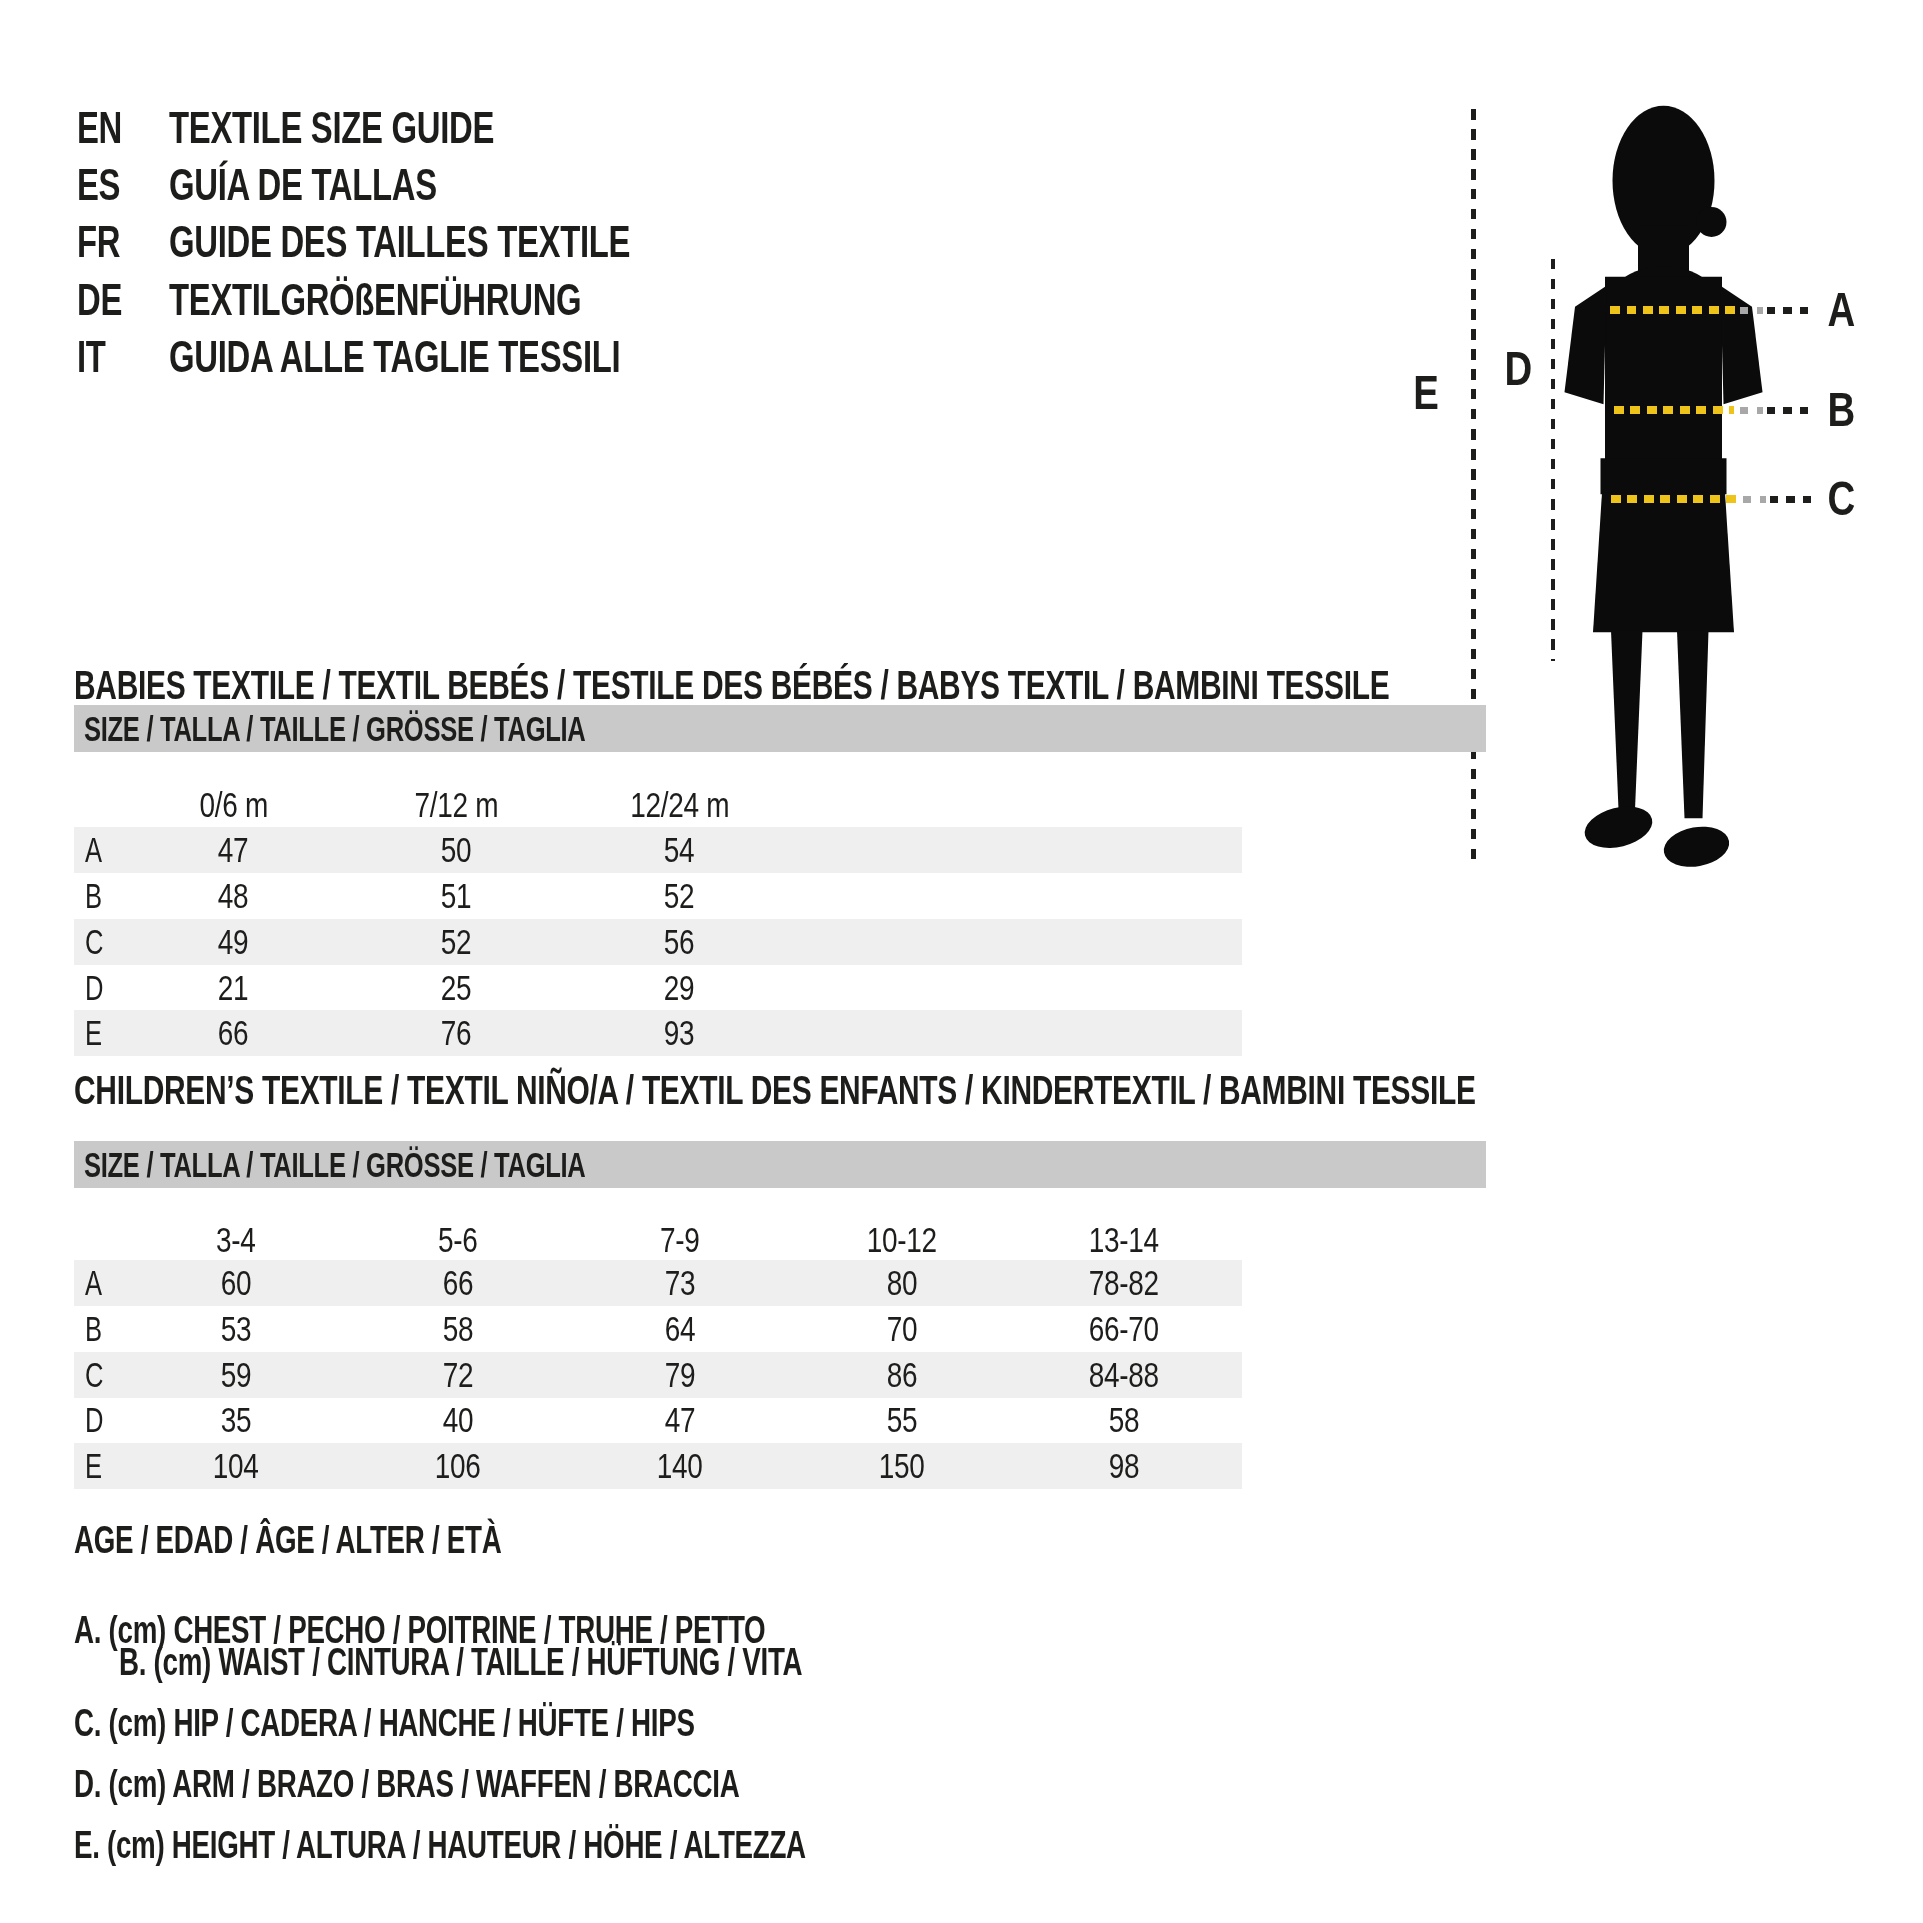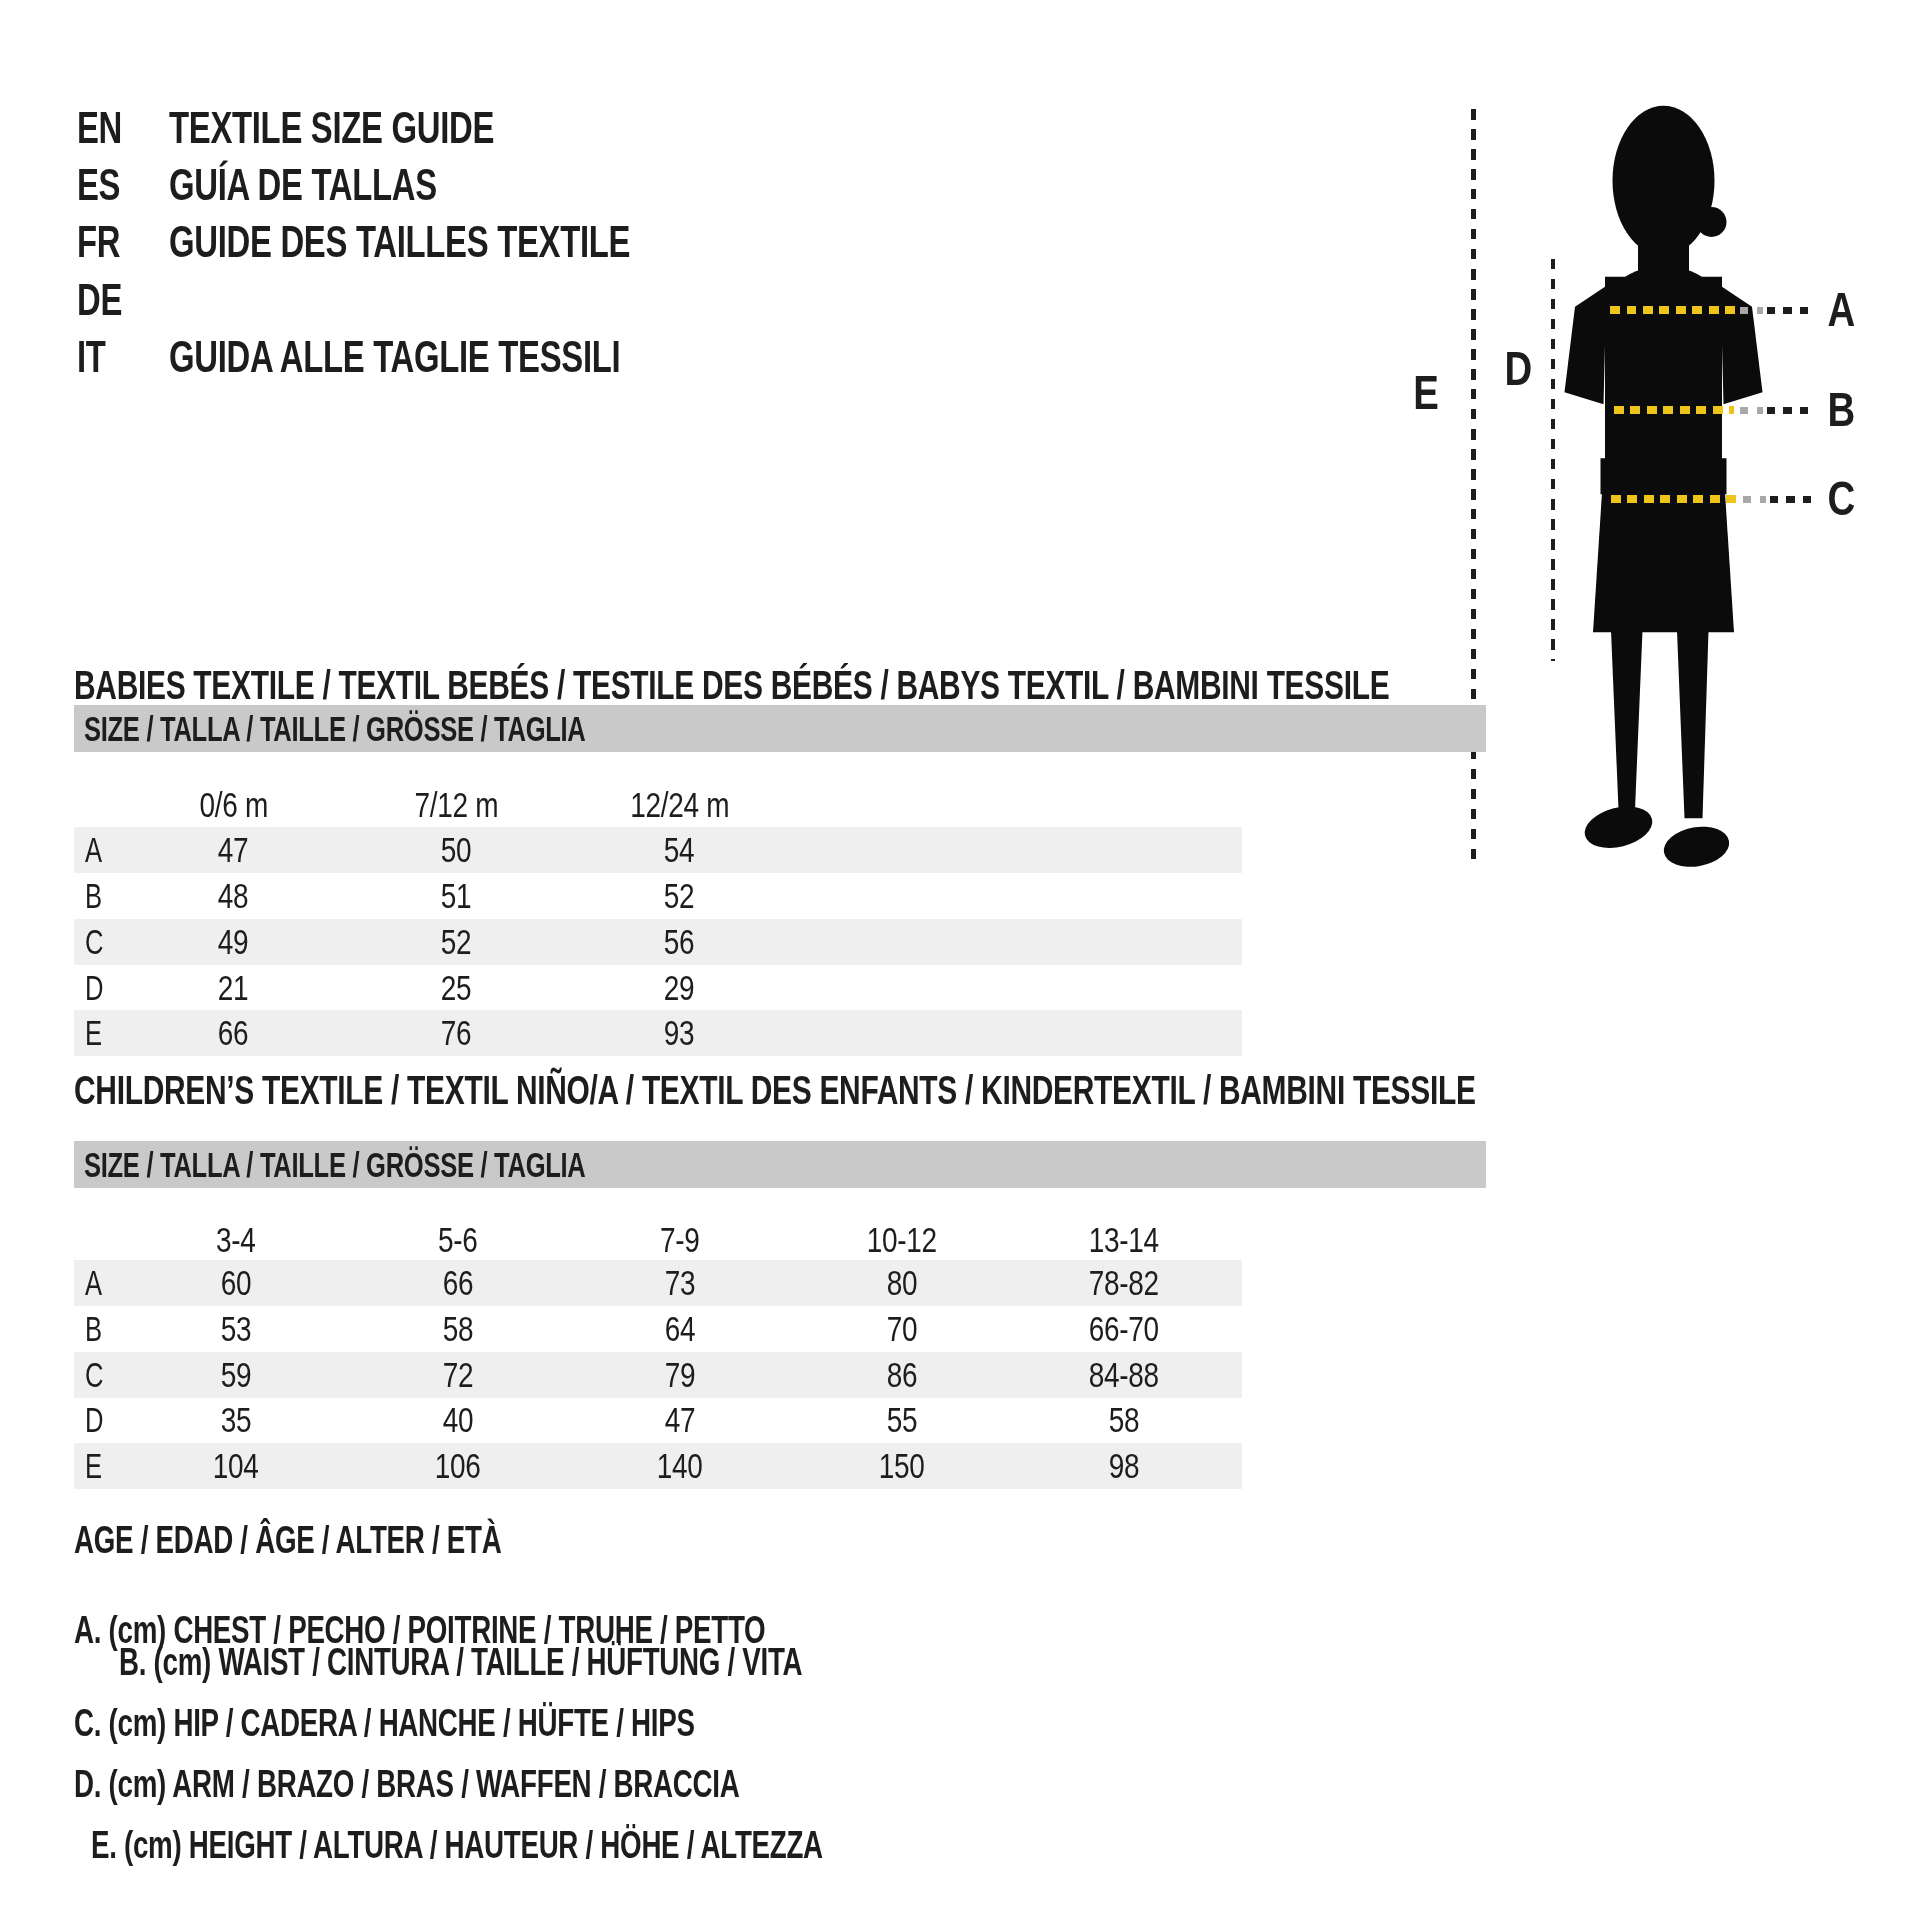--- a/index.html
+++ b/index.html
@@ -76,20 +76,23 @@
       <span class="lang-code">
           <span class="cond-l">FR</span>
         </span>
       <span class="lang-label">
           <span class="cond-l">GUIDE DES TAILLES TEXTILE</span>
         </span>
     </div>
     <div class="lang-row" style="top:271px">
       <span class="lang-code">
           <span class="cond-l">DE</span>
+        </span>
+      <span class="lang-label">
+          <span class="cond-l">TEXTILGRÖßENFÜHRUNG</span>
         </span>
     </div>
     <div class="lang-row" style="top:328px">
       <span class="lang-code">
           <span class="cond-l">IT</span>
         </span>
       <span class="lang-label">
           <span class="cond-l">GUIDA ALLE TAGLIE TESSILI</span>
         </span>
     </div>
@@ -259,19 +262,19 @@
       </div>
     <div class="legend-line" style="top:1632px;margin-left:45px;">
         <span class="cond-l">B. (cm) WAIST / CINTURA / TAILLE / HÜFTUNG / VITA</span>
       </div>
     <div class="legend-line" style="top:1693px;">
         <span class="cond-l">C. (cm) HIP / CADERA / HANCHE / HÜFTE / HIPS</span>
       </div>
     <div class="legend-line" style="top:1754px;">
         <span class="cond-l">D. (cm) ARM / BRAZO / BRAS / WAFFEN / BRACCIA</span>
       </div>
-    <div class="legend-line" style="top:1815px;margin-left:17px;">
+    <div class="legend-line" style="top:1815px;">
         <span class="cond-l">E. (cm) HEIGHT / ALTURA / HAUTEUR / HÖHE / ALTEZZA</span>
       </div>
   </div>
 
 </div>
 
 
 </body></html>

